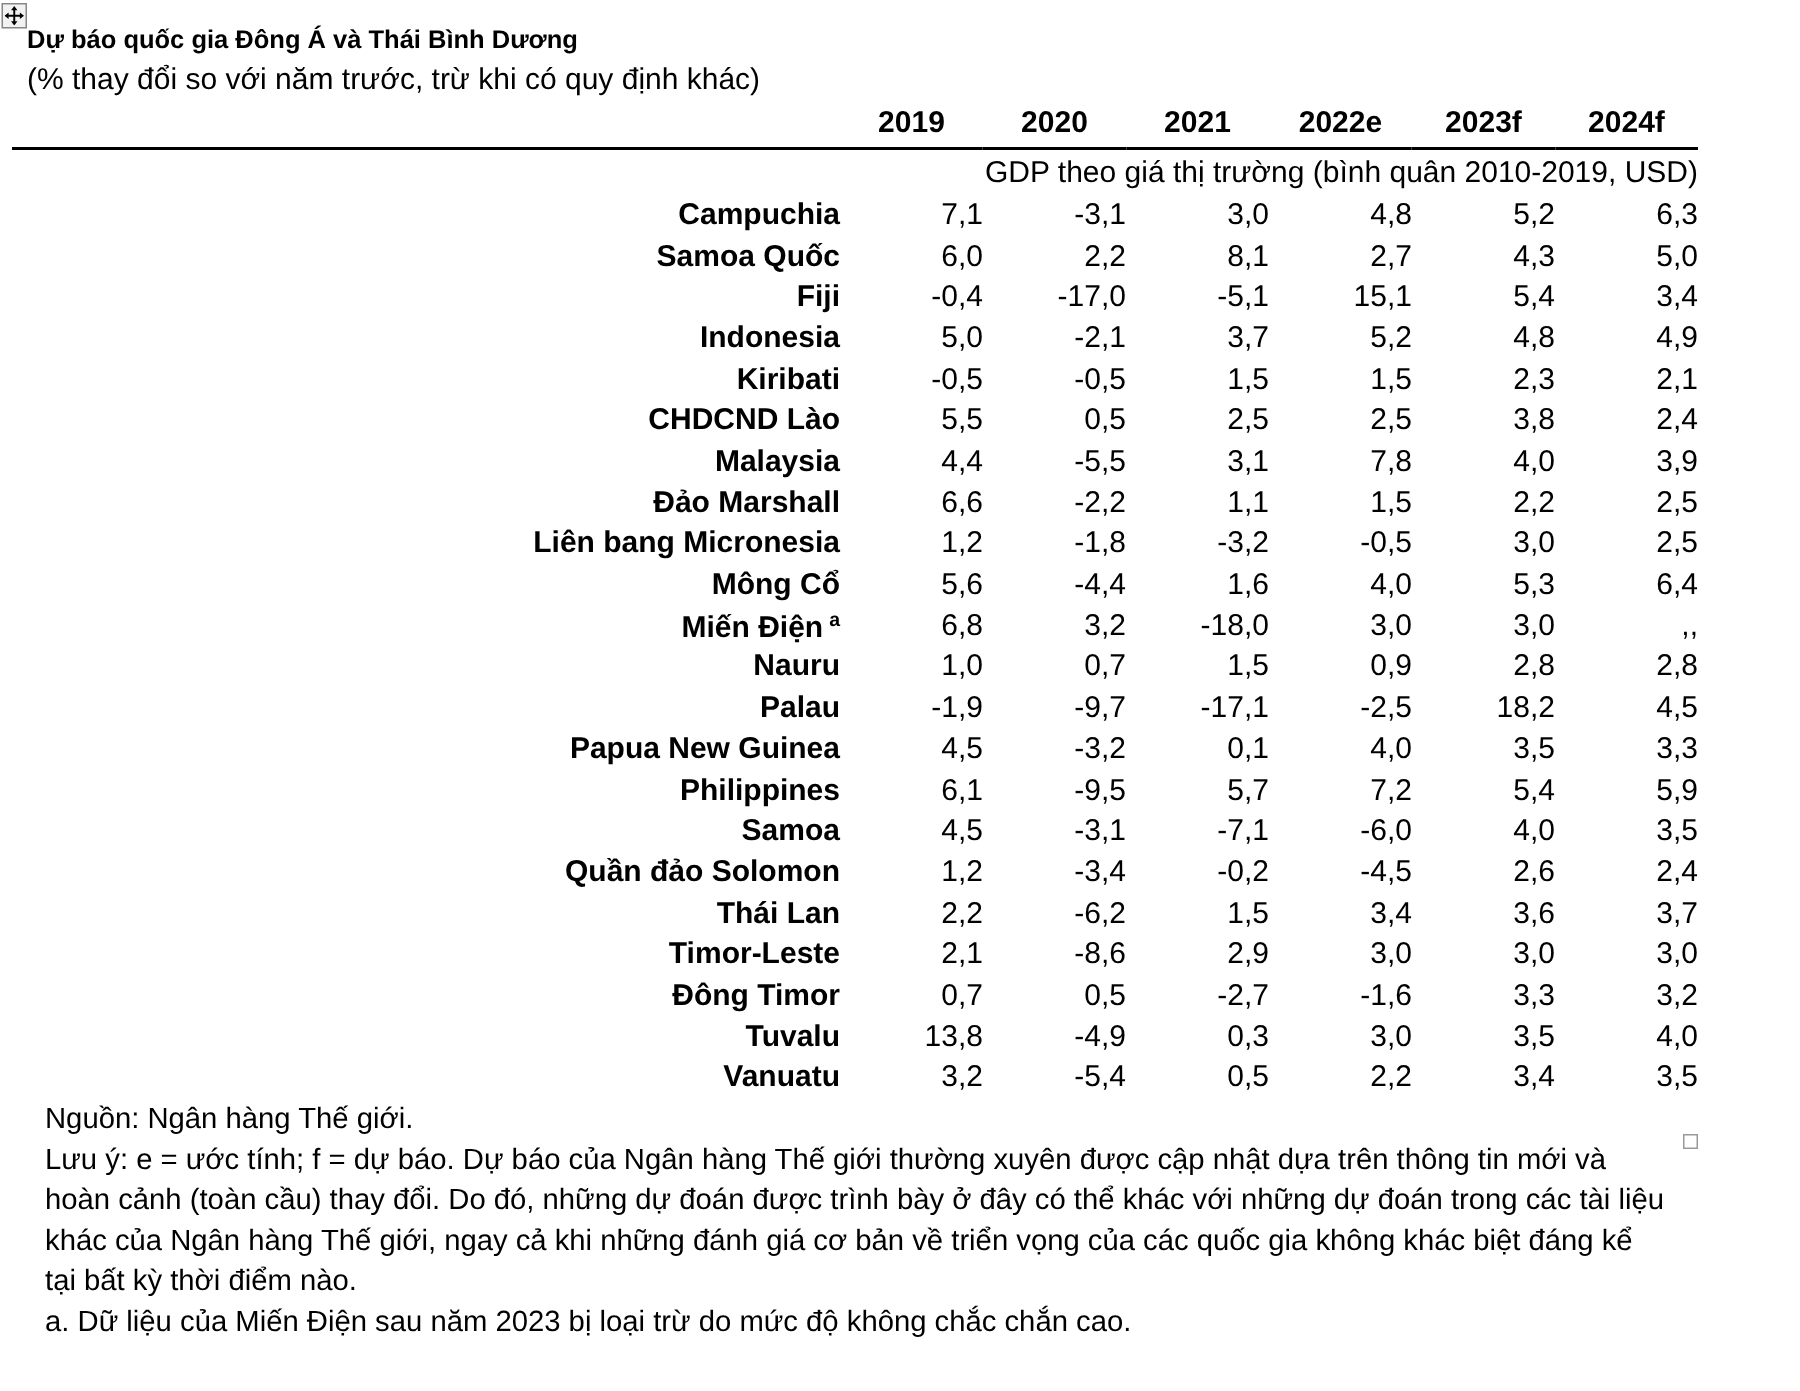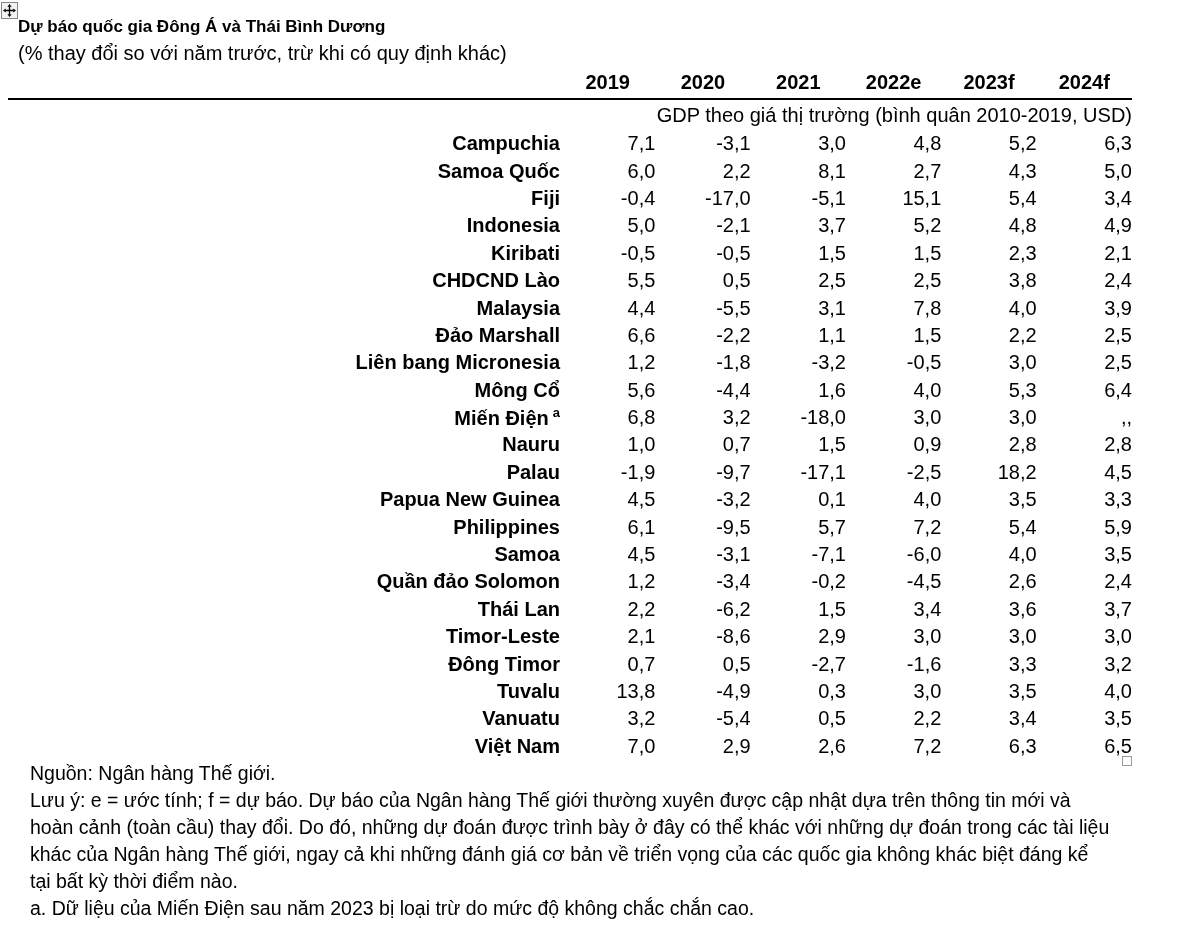--- a/index.html
+++ b/index.html
@@ -275,29 +275,20 @@
         </tr>
         <tr>
           <td class="country"><span>Vanuatu</span></td>
           <td>3,2</td>
           <td>-5,4</td>
           <td>0,5</td>
           <td>2,2</td>
           <td>3,4</td>
           <td>3,5</td>
         </tr>
-        <tr>
-          <td class="country"><span>Việt Nam</span></td>
-          <td>7,0</td>
-          <td>2,9</td>
-          <td>2,6</td>
-          <td>7,2</td>
-          <td>6,3</td>
-          <td>6,5</td>
-        </tr>
       </tbody>
   </table>
 
   <div class="footer">
     <p><span class="italic">Nguồn:</span><span> Ngân hàng Thế giới.</span></p>
     <p><span class="italic">Lưu ý</span><span>: e = ước tính; f = dự báo. Dự báo của Ngân hàng Thế giới thường xuyên được cập nhật dựa trên thông tin mới và hoàn cảnh (toàn cầu) thay đổi. Do đó, những dự đoán được trình bày ở đây có thể khác với những dự đoán trong các tài liệu khác của Ngân hàng Thế giới, ngay cả khi những đánh giá cơ bản về triển vọng của các quốc gia không khác biệt đáng kể tại bất kỳ thời điểm nào.</span></p>
     <p>a. Dữ liệu của Miến Điện sau năm 2023 bị loại trừ do mức độ không chắc chắn cao.</p>
   </div>
 </div>
 

